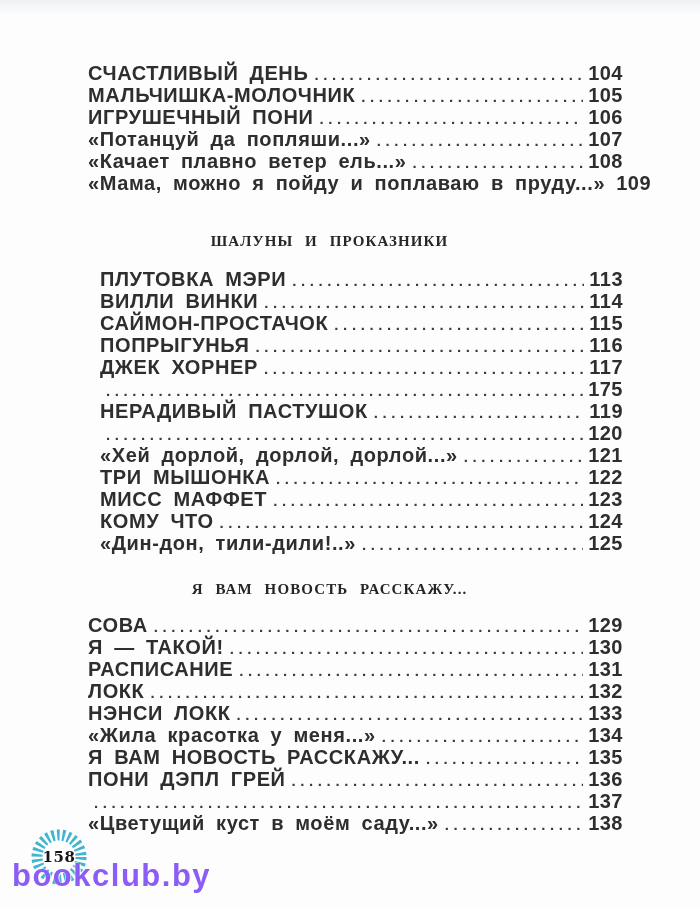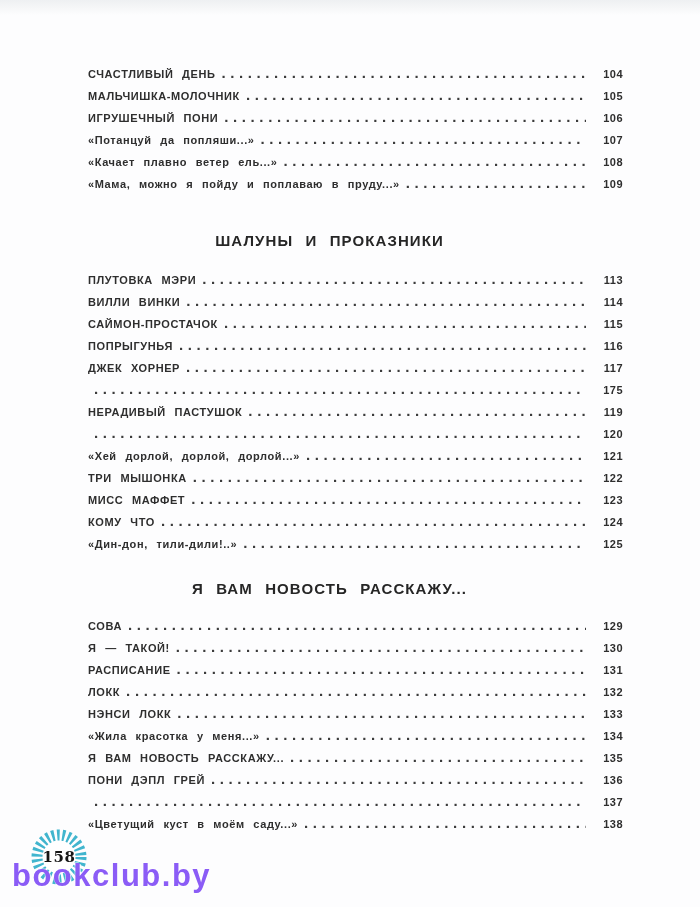--- a/index.html
+++ b/index.html
@@ -22,29 +22,30 @@
     position:absolute;left:88px;top:62px;width:535px;
     font-weight:bold;color:#2e2e2e;
   }
   .toc section{display:block;}
   .heading{
     margin:0;
     font-size:15px;line-height:22px;font-weight:bold;
     letter-spacing:1.1px;word-spacing:7px;
     text-align:center;color:#262626;
     transform:translateX(-26px);
+    font-family:Liberation Serif, serif;
   }
   .toc section:nth-of-type(2) .heading{margin-top:36px;}
-  .toc section:nth-of-type(2) .rows{margin-top:16px;}
+  .toc section:nth-of-type(2) .rows{margin-top:16px;margin-left:12px;}
   .toc section:nth-of-type(3) .heading{margin-top:24px;}
   .toc section:nth-of-type(3) .rows{margin-top:14px;}
   .row{
     display:flex;align-items:baseline;
     height:22px;line-height:22px;
-    font-size:11px;letter-spacing:.6px;
+    font-size:20px;letter-spacing:.6px;
   }
   .title{white-space:nowrap;word-spacing:5px;}
   .leader{
     flex:1;overflow:hidden;white-space:nowrap;
     margin:0 5px 0 6px;color:#3b3b3b;
   }
   .leader::after{
     content:"........................................................................................................................";
     letter-spacing:4.6px;font-size:15px;
   }

